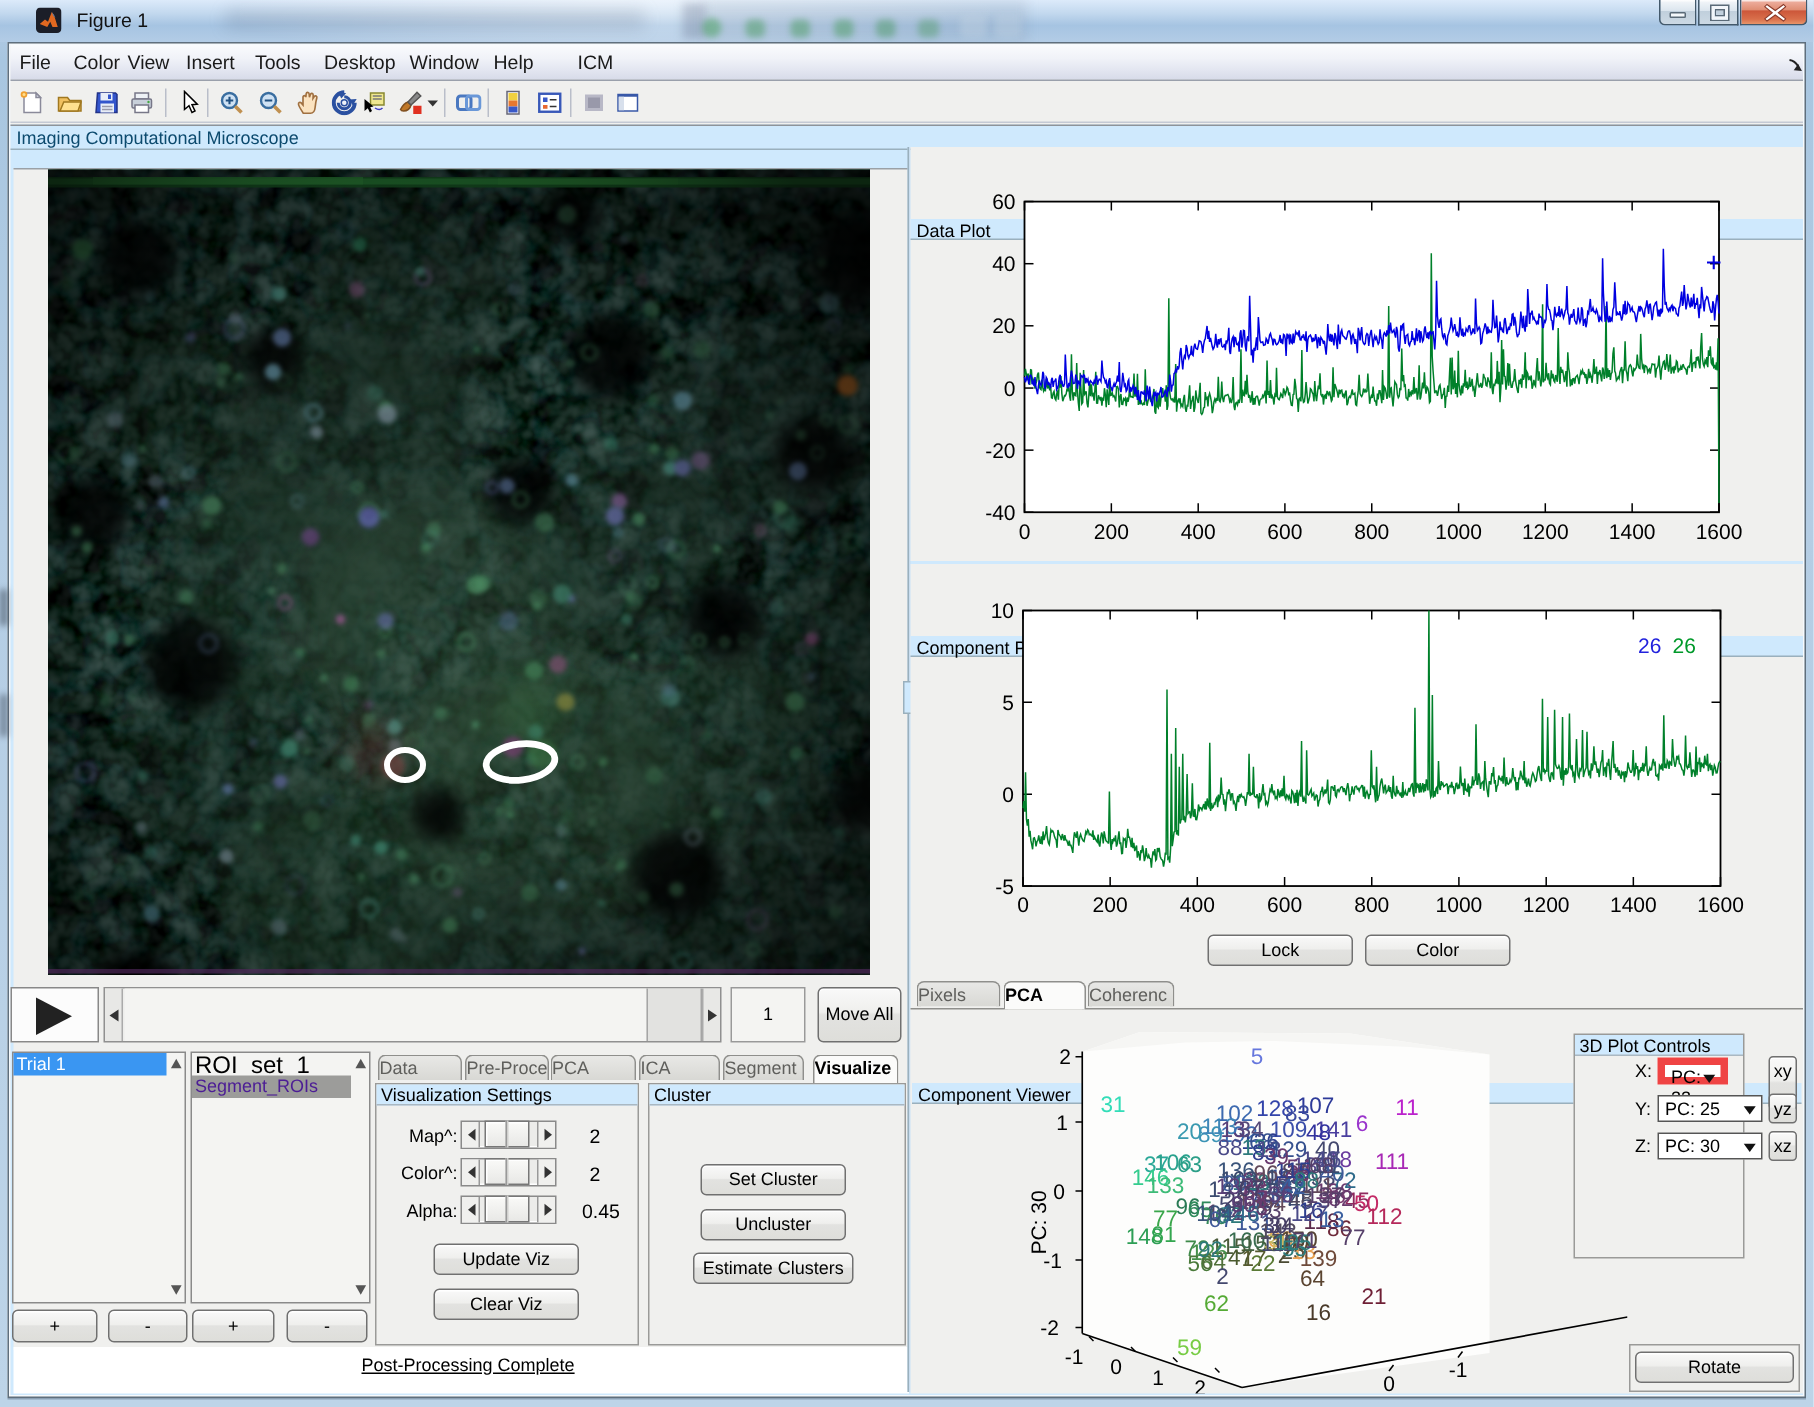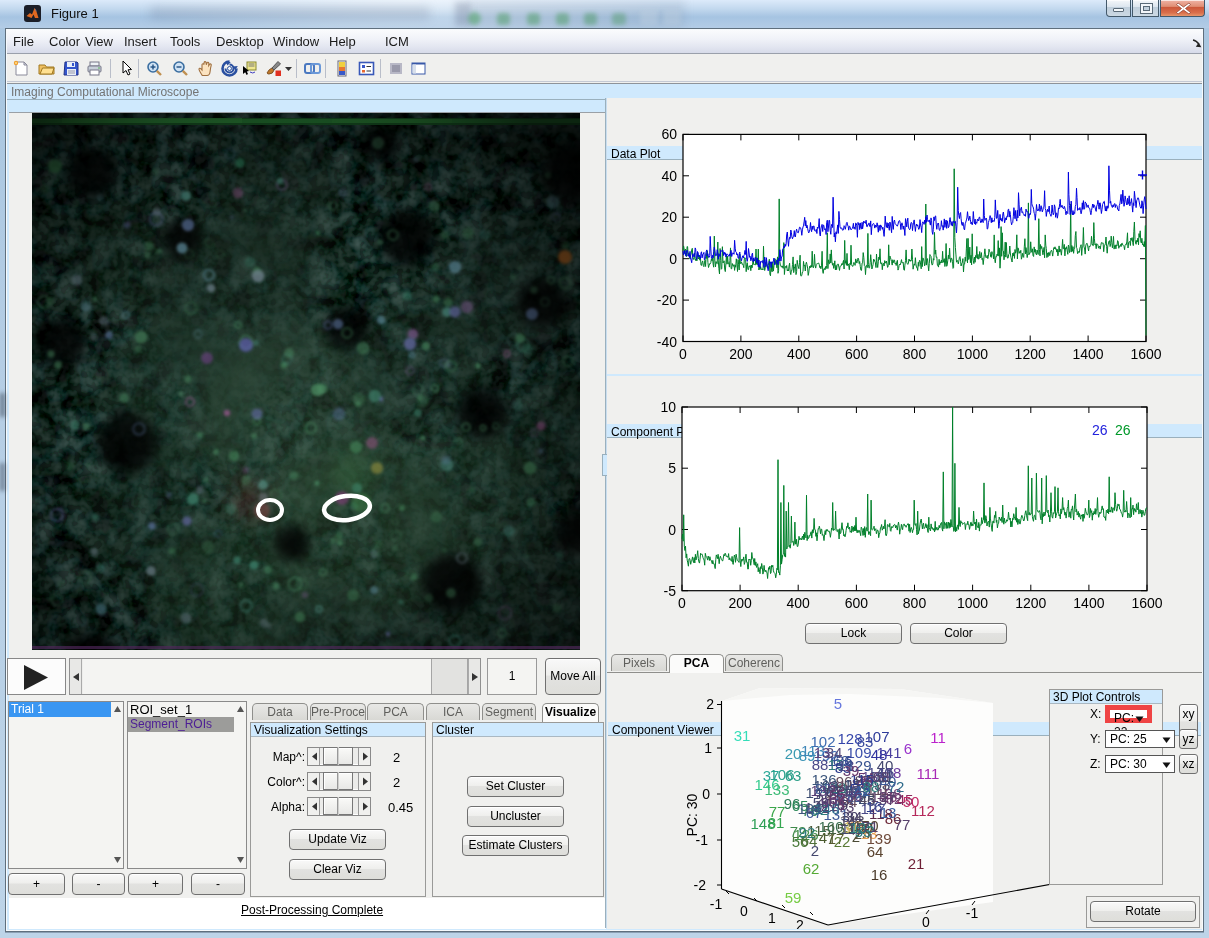--- a/index.html
+++ b/index.html
@@ -32,32 +32,32 @@
   border-bottom:1px solid #9aa0ab; }
 #menubar span { position:absolute; top:4px; font-size:13px; color:#1a1a1a; }
 
 #toolbar { left:1px; top:26px; width:1195px; height:27px;
   background:#f0f0ee;
   border-bottom:1px solid #c4c9d4; }
 .tbsep { position:absolute; top:4px; width:1px; height:19px; background:#b9bec9; }
 .ticon { position:absolute; top:5px; width:17px; height:17px; }
 
 #icmwrap { left:1px; top:54px; width:1195px; height:847px; background:#cfe9fd; border-top:1px solid #8e9399; }
-#icmtitle { left:4px; top:1px; font-size:12px; color:#737373; }
+#icmtitle { left:4px; top:1px; font-size:12px; color:#0c4a6e; }
 
 .bluehdr { position:absolute; font-size:12px; color:#000; padding:1px 0 0 4px;
   background:#cfe9fd; border-bottom:1px solid #9ab0bd;margin-top:48px; }
 #leftpanel { left:2px; top:28px; width:597px; height:788px; background:#f0f0ee; border-top:1px solid #9aa0a6; }
 #leftstatus { left:2px; top:814px; width:597px; height:31px; background:#fff; }
 
 .btn { position:absolute; font-size:12px; color:#000; text-align:center;
   border:1px solid #707070; border-radius:4px;
   background:linear-gradient(to bottom,#f9f9f9 0,#efefed 45%,#e2e2e0 50%,#dededa 100%);
   box-shadow:inset 0 1px 0 #fff; }
-.tab { position:absolute; height:17px; font-size:12px; color:#5f5f5c; text-align:center; white-space:nowrap; overflow:hidden;
+.tab { position:absolute; height:17px; font-size:12px; color:#5f5f5c; white-space:nowrap; overflow:hidden;
   border:1px solid #8f8f8c; border-bottom:none; border-radius:5px 5px 0 0;
   background:linear-gradient(to bottom,#e8e8e6,#d8d8d4); padding-top:1px; }
 .tab.sel { background:#fbfbfa; color:#000; font-weight:bold; height:19px; z-index:3; }
 .panelbox { position:absolute; border:1px solid #9a9a98; background:#f0f0ee; }
 .panelbox .ph { position:absolute; left:0; top:0; right:0; height:14px; background:#cfe9fd;
   font-size:12px; padding:0 0 0 3px; border-bottom:1px solid #aab8c2; }
 svg text { font-family:"Liberation Sans", sans-serif; }
 .axis text { font-size:14px; fill:#000; }
 .axis line { stroke:#000; stroke-width:1; }
 </style></head><body>
@@ -575,21 +575,21 @@
 <div class="abs" style="left:1px;top:617px;width:116px;height:168px;background:#f4f4f2;border:1px solid #8a8a8a">
  <div class="abs" style="left:0;top:0;width:102px;height:15px;background:#3a96f2;color:#fff;font-size:12px;padding-left:2px">Trial 1</div>
  <svg class="abs" style="left:104px;top:3px" width="9" height="8" viewBox="0 0 10 9">
           <path d="M5 1 L9 8 L1 8 Z" fill="#555"></path>
         </svg>
  <svg class="abs" style="left:104px;top:154px" width="9" height="8" viewBox="0 0 10 9">
           <path d="M1 1 L9 1 L5 8 Z" fill="#555"></path>
         </svg>
 </div>
 <div class="abs" style="left:120px;top:617px;width:120px;height:168px;background:#f4f4f2;border:1px solid #8a8a8a">
- <div class="abs" style="left:0;top:0;width:106px;height:15px;color:#000;font-size:13px;padding-left:2px">ROI_set_1</div>
+ <div class="abs" style="left:0;top:0;width:106px;height:15px;color:#000;font-size:16px;padding-left:2px">ROI_set_1</div>
  <div class="abs" style="left:0;top:15px;width:106px;height:15px;background:#9c9c9a;color:#4c1d95;font-size:12px;padding-left:2px">Segment_ROIs</div>
  <svg class="abs" style="left:108px;top:3px" width="9" height="8" viewBox="0 0 10 9">
           <path d="M5 1 L9 8 L1 8 Z" fill="#555"></path>
         </svg>
  <svg class="abs" style="left:108px;top:154px" width="9" height="8" viewBox="0 0 10 9">
           <path d="M1 1 L9 1 L5 8 Z" fill="#555"></path>
         </svg>
 </div>
 <div class="btn" style="left:1px;top:789px;width:57px;height:22px;line-height:20px">+</div>
 <div class="btn" style="left:65px;top:789px;width:53px;height:22px;line-height:20px">-</div>
@@ -947,21 +947,21 @@
           <text x="887" y="804" fill="#56406a">37</text>
           <text x="837" y="799" fill="#6a3a6e">65</text>
           <text x="829" y="807" fill="#5a3f77">90</text>
           <text x="873" y="813" fill="#4a4a88">127</text>
           <text x="851" y="775" fill="#6a3a6e">39</text>
           <text x="848" y="789" fill="#3a4a6e">1</text>
           <text x="834" y="796" fill="#473f66">67</text>
           <text x="810" y="813" fill="#3a547a">104</text>
         </g>
 </svg>
-<div class="panelbox" style="left:1042px;top:605px;width:114px;height:196px">
+<div class="panelbox" style="left:1042px;top:605px;width:114px;height:150px">
  <div class="ph">3D Plot Controls</div>
 </div>
 <div class="abs" style="left:1083px;top:623px;font-size:12px">X:</div>
       <div class="abs" style="left:1098px;top:621px;width:47px;height:18px;background:#fff;border:5px solid #ef4444;font-size:12px;padding:1px 0 0 4px">PC: 22<svg class="abs" style="right:3px;top:6px" width="9" height="7" viewBox="0 0 9 7">
           <path d="M0.5 0.5 L8.5 0.5 L4.5 6 Z" fill="#111"></path>
         </svg></div>
       <div class="btn" style="left:1172px;top:620px;width:19px;height:36px;line-height:18px;border-radius:3px">xy</div>
 <div class="abs" style="left:1083px;top:648px;font-size:12px">Y:</div>
       <div class="abs" style="left:1098px;top:646px;width:70px;height:18px;background:#fff;border:1px solid #555;font-size:12px;padding:1px 0 0 4px">PC: 25<svg class="abs" style="right:3px;top:6px" width="9" height="7" viewBox="0 0 9 7">
           <path d="M0.5 0.5 L8.5 0.5 L4.5 6 Z" fill="#111"></path>

